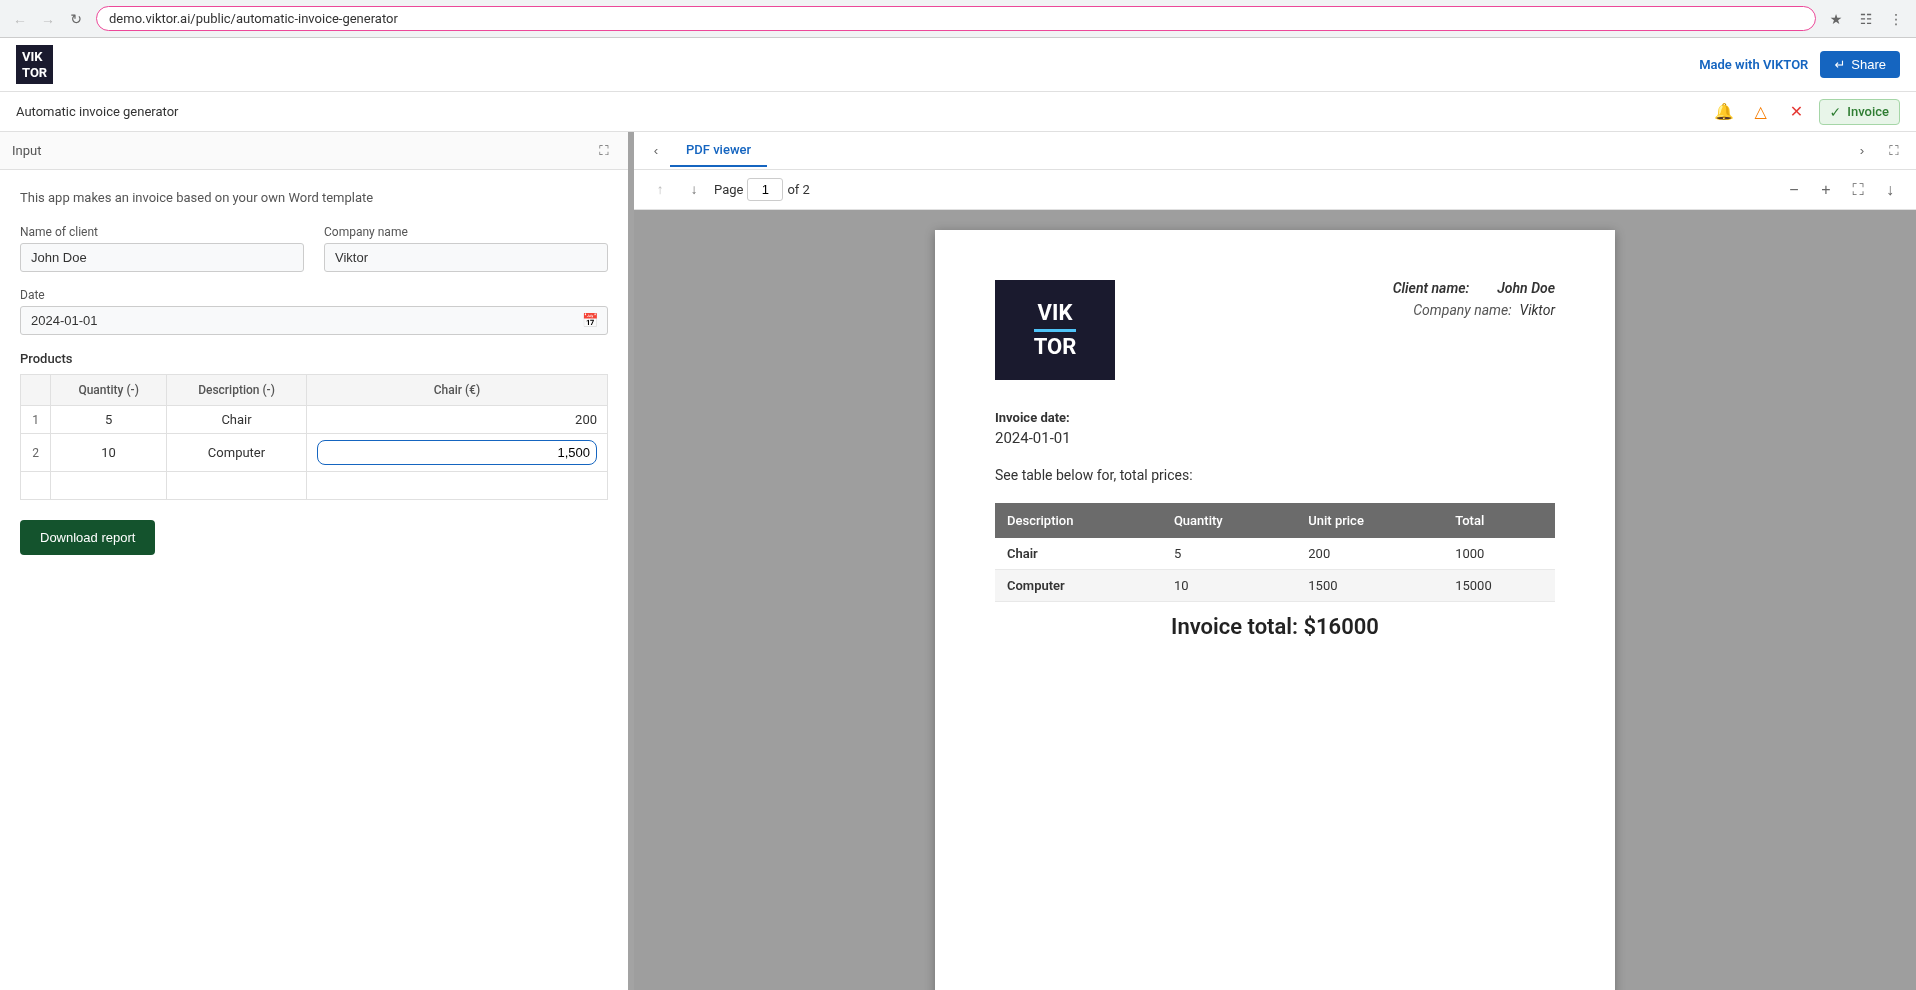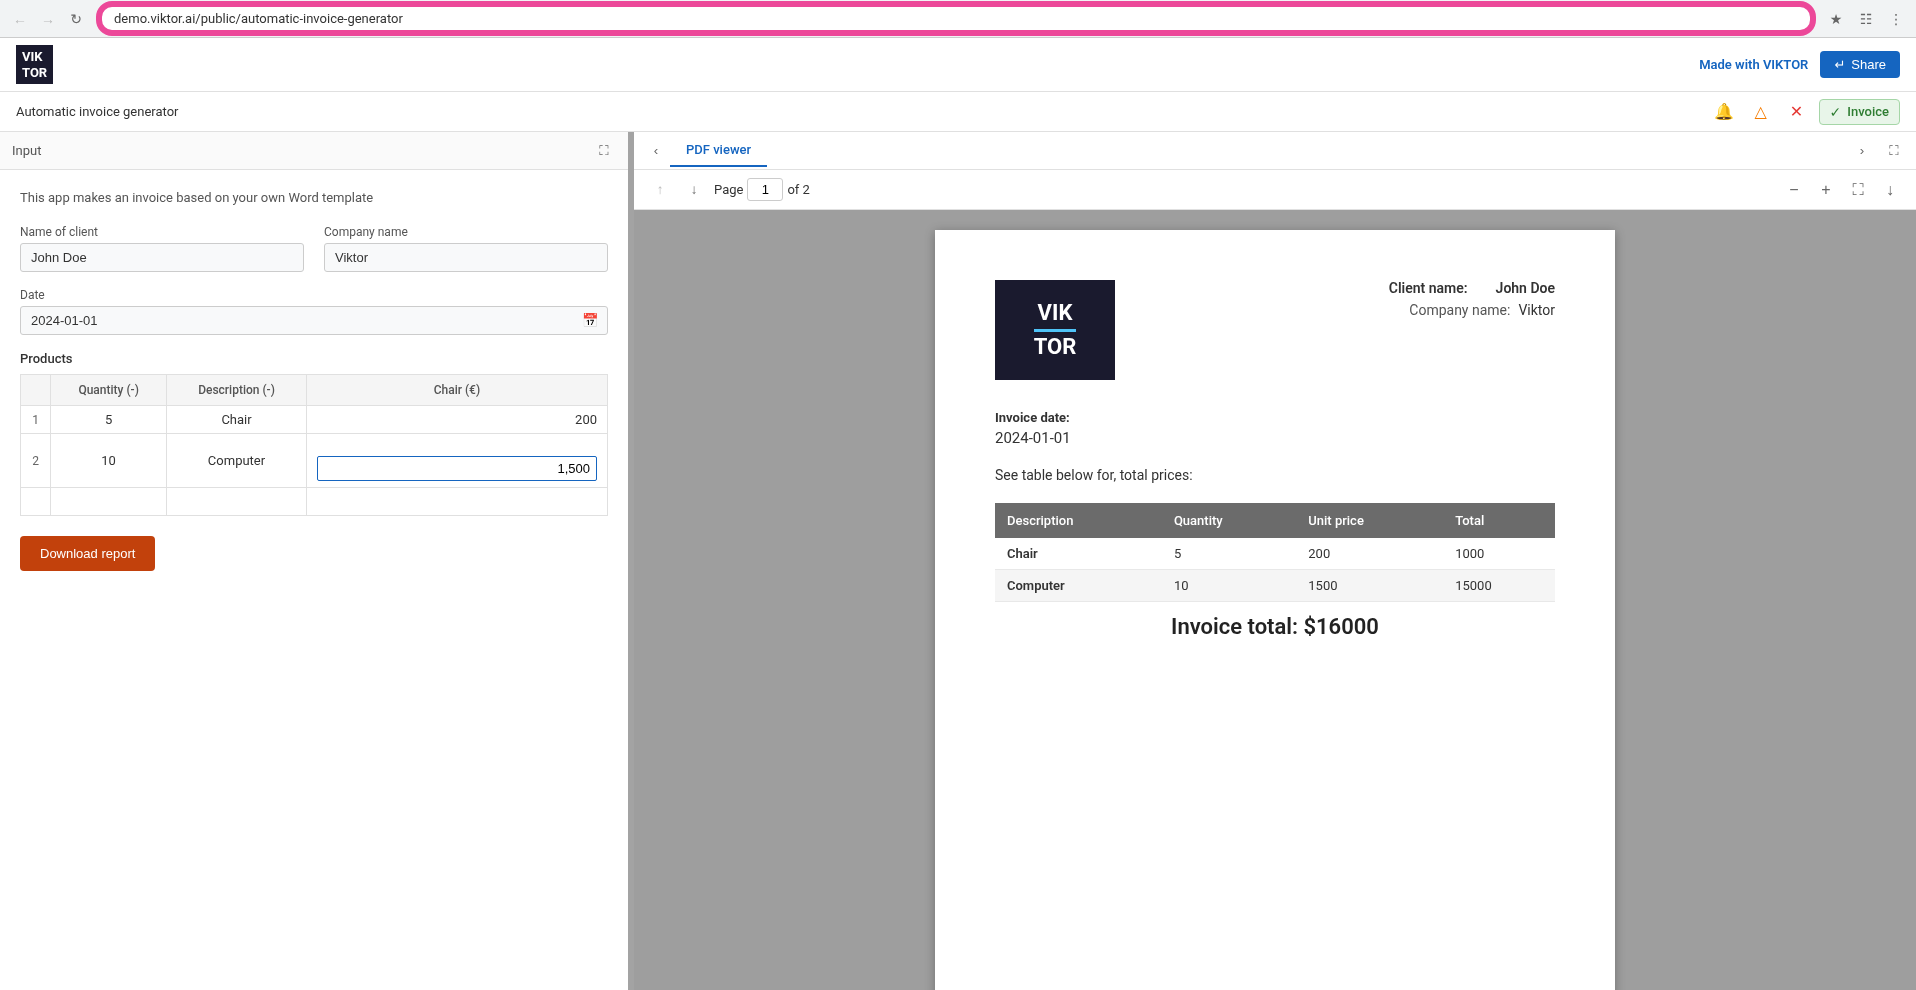--- a/index.html
+++ b/index.html
@@ -16,21 +16,21 @@
       height: 38px;
     }
     .browser-nav-btns { display: flex; gap: 4px; }
     .browser-nav-btn {
       width: 24px; height: 24px; border-radius: 50%; border: none;
       background: transparent; cursor: pointer; display: flex; align-items: center; justify-content: center;
       color: #666; font-size: 14px;
     }
     .browser-nav-btn.disabled { color: #bbb; cursor: default; }
     .address-bar {
-      flex: 1; background: white; border: 6px solid #ec4899; border-radius: 16px;
+      flex: 1; background: white; border: 1px solid #ec4899; border-radius: 16px;
       padding: 4px 12px; font-size: 13px; color: #333; display: flex; align-items: center;
     }
     .browser-actions { display: flex; gap: 6px; align-items: center; }
     .browser-action-btn {
       width: 24px; height: 24px; border-radius: 50%; border: none;
       background: transparent; cursor: pointer; display: flex; align-items: center; justify-content: center;
       color: #666; font-size: 14px;
     }
 
     
@@ -159,28 +159,28 @@
       font-size: 12px; font-weight: 500; color: #555; border: 1px solid #e0e0e0;
     }
     .products-table th.center { text-align: center; }
     .products-table td {
       padding: 6px 10px; border: 1px solid #e0e0e0; font-size: 13px;
     }
     .products-table td.center { text-align: center; }
     .products-table td.right { text-align: right; }
     .products-table td.num { color: #666; font-size: 12px; text-align: center; }
     .price-input {
-      width: 100%; padding: 4px 6px; border: 1px solid #1565c0; border-radius: 2px;
-      font-size: 13px; text-align: right; background: white; margin-top: 16px;
+      width: 100%; padding: 4px 6px; border: 1px solid #1565c0; border-radius: 8px;
+      font-size: 13px; text-align: right; background: white;
     }
     .empty-row td { height: 28px; background: white; }
 
     
     .download-btn {
-      background: #c2410c; color: white; border: none; border-radius: 4px;
+      background: #14532d; color: white; border: none; border-radius: 4px;
       padding: 10px 20px; font-size: 13px; font-weight: 500; cursor: pointer;
       margin-top: 20px; display: block;
     }
 
     
     .right-panel {
       flex: 1;
       background: #e8e8e8;
       display: flex;
       flex-direction: column;
@@ -269,21 +269,21 @@
       height: 100px;
       display: flex;
       align-items: center;
       justify-content: center;
       flex-direction: column;
     }
     .viktor-logo-text { font-size: 22px; font-weight: 700; line-height: 1.2; text-align: center; }
     .invoice-client-info { text-align: right; }
     .client-label { font-size: 14px; font-weight: 600; color: #333; }
     .client-value { font-size: 14px; color: #333; margin-left: 20px; font-weight: 600; }
-    .client-row { display: flex; gap: 8px; margin-bottom: 6px; justify-content: flex-end; align-items: flex-end; }
+    .client-row { display: flex; gap: 8px; margin-bottom: 6px; justify-content: flex-end; align-items: flex-end; font-style: italic; }
     .client-row-label { font-size: 14px; color: #555; }
     .client-row-value { font-size: 14px; color: #333; }
 
     .invoice-date-section { margin-bottom: 20px; }
     .invoice-note { font-size: 14px; color: #333; margin-bottom: 20px; }
 
     .invoice-table { width: 100%; border-collapse: collapse; margin-bottom: 12px; }
     .invoice-table th {
       background: #6b6b6b; color: white; padding: 10px 12px;
       font-size: 13px; font-weight: 500; text-align: left;

